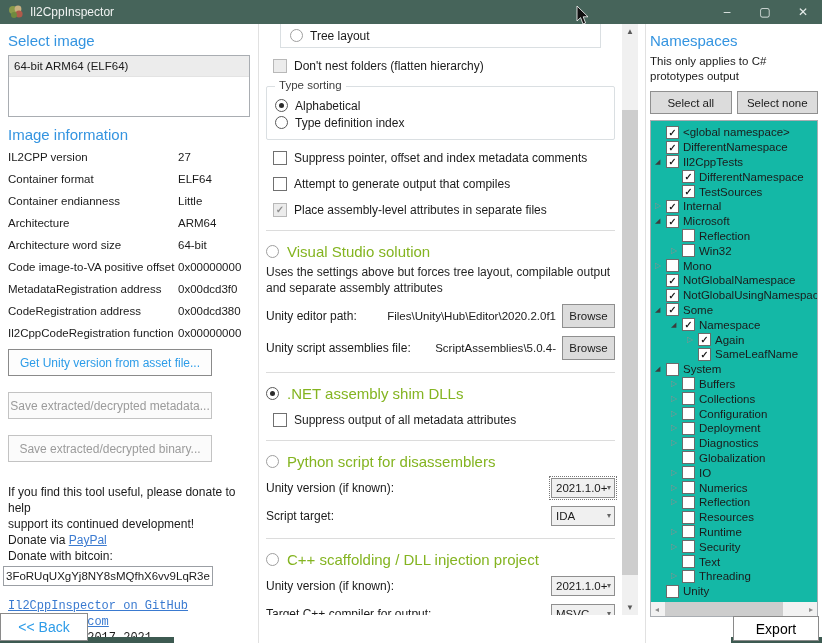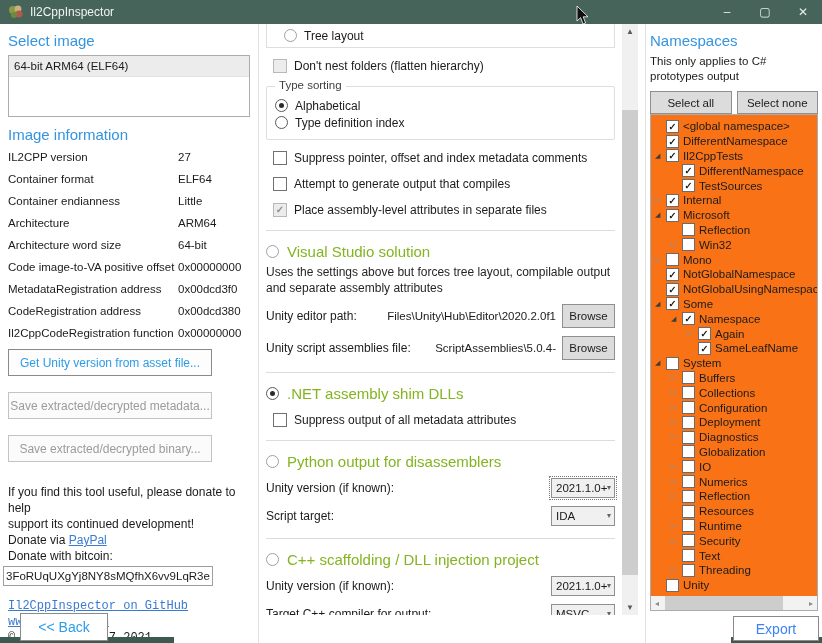--- a/index.html
+++ b/index.html
@@ -33,32 +33,32 @@
   .irow{display:flex;height:22px;align-items:center;font-size:11.5px;color:#1b1b1b;}
   .irow .k{flex:0 0 170px;}
   .irow .v{flex:1;}
   .btn-unity{margin-top:5px;width:202px;height:25px;border:1px solid #8a8a8a;background:#fdfdfd;color:#2d9ce8;font-size:12px;display:flex;align-items:center;justify-content:center;}
   .btn-save{margin-top:16px;width:202px;height:25px;border:1px solid #c3c3c3;background:#fbfbfb;color:#9b9b9b;font-size:12px;display:flex;align-items:center;justify-content:center;}
   .donate{margin-top:22px;font-size:12px;line-height:16px;color:#1b1b1b;}
   a.link{color:#3a7ad0;text-decoration:underline;cursor:pointer;}
   .btc{display:block;margin-top:2px;margin-left:-5px;width:204px;height:16px;border:1px solid #9b9fa4;font-family:"Liberation Sans",sans-serif;font-size:11.5px;color:#1b1b1b;padding:1px 2px;}
   .links{margin-top:12px;font-size:12px;line-height:16px;font-family:Liberation Mono, monospace;}
   .copyright{font-size:12px;line-height:16px;color:#1b1b1b;}
-  .btn-back{position:absolute;left:20px;top:613px;width:86px;height:26px;border:1px solid #8a8a8a;background:#fff;color:#2d9ce8;font-size:14px;display:flex;align-items:center;justify-content:center;}
+  .btn-back{position:absolute;left:0;top:613px;width:86px;height:26px;border:1px solid #8a8a8a;background:#fff;color:#2d9ce8;font-size:14px;display:flex;align-items:center;justify-content:center;}
   
   .cbx{width:12px;height:12px;border:1px solid #707070;background:#fff;flex:0 0 12px;display:inline-flex;align-items:center;justify-content:center;margin-right:7px;}
   .cbx.checked::before{content:"✓";font-size:10px;font-weight:bold;color:#1a1a1a;}
   .cbx.disabled{border-color:#b8b8b8;background:#ececec;}
   .cbx.disabled.checked::before{color:#8d8d8d;}
   .rad{width:11px;height:11px;border:1px solid #595959;border-radius:50%;background:#fff;flex:0 0 11px;display:inline-flex;align-items:center;justify-content:center;margin-right:7px;}
   .rad.sel::before{content:"";width:5px;height:5px;border-radius:50%;background:#2b2b2b;}
   .rad.dim{border-color:#9f9f9f;}
   .optrow{display:flex;align-items:center;font-size:12px;height:17px;}
   .groupbox{border:1px solid #dadfe2;border-radius:2px;margin:0 2px;position:relative;}
-  .cutbox{border-top:none;height:23px;display:flex;align-items:center;padding-left:17px;margin:0 2px;border:1px solid #dadfe2;border-top:0;}
+  .cutbox{border-top:none;height:23px;display:flex;align-items:center;padding-left:9px;margin:0 16px;border:1px solid #dadfe2;border-top:0;}
   .sep{height:1px;background:#dcdcdc;margin:12px 2px;}
   .sechead{display:flex;align-items:center;margin:6px 0 4px 2px;}
   .sechead .rad{margin-right:8px;}
   .combo{width:64px;height:20px;border:1px solid #8f8f8f;background:#f0f0f0;font-size:11.5px;display:flex;align-items:center;padding-left:4px;box-sizing:border-box;position:relative;flex:0 0 64px;}
   .combo .arrow{position:absolute;right:3px;top:4px;font-size:8px;color:#666;}
   .combo.focused{outline:1px dotted #777;outline-offset:1px;}
   .btn-browse{width:51px;height:22px;border:1px solid #8f8f8f;background:#dcdcdc;font-size:11.5px;color:#1b1b1b;display:flex;align-items:center;justify-content:center;flex:0 0 51px;}
   .fieldrow{display:flex;align-items:center;margin:8px 2px 0 2px;font-size:12px;}
   .fieldrow .flabel{flex:0 0 auto;}
   .fieldrow .fval{flex:1;text-align:right;white-space:nowrap;overflow:hidden;direction:rtl;margin-right:6px;font-size:11.5px;}
@@ -71,36 +71,36 @@
   
   .vscroll{position:absolute;left:622px;top:24px;width:16px;height:591px;background:#f0f0f0;}
   .vscroll .sarrow{position:absolute;left:0;width:16px;height:15px;display:flex;align-items:center;justify-content:center;font-size:8px;color:#5a5a5a;}
   .vscroll .up{top:0;}
   .vscroll .down{bottom:0;}
   .vscroll .thumb{position:absolute;left:0;top:86px;width:16px;height:465px;background:#cdcdcd;}
   
   .note{font-size:11.5px;line-height:15px;margin-top:5px;color:#1b1b1b;}
   .selbtns{display:flex;gap:5px;margin-top:7px;}
   .btn-sel{width:81px;height:21px;border:1px solid #8f8f8f;background:#dcdcdc;font-size:11.5px;display:flex;align-items:center;justify-content:center;}
-  .treebox{height:497px;border:1px solid #a9adb2;background:#f97316;position:relative;overflow:hidden;padding-top:4px;box-sizing:border-box;}
+  .treebox{margin-top:6px;height:497px;border:1px solid #a9adb2;background:#14b8a6;position:relative;overflow:hidden;padding-top:4px;box-sizing:border-box;}
   .trow{display:flex;align-items:center;height:14.8px;cursor:default;}
   .trow.lv0{padding-left:4px;}
   .trow.lv1{padding-left:20px;}
   .trow.lv2{padding-left:36px;}
   .texp{flex:0 0 11px;width:11px;font-size:8px;line-height:1;color:#8f8f8f;}
   .trow.expanded .texp::before{content:"◢";color:#3c3c3c;font-size:7px;}
   .trow.collapsed .texp::before{content:"▷";}
   .tcb{flex:0 0 11px;width:11px;height:11px;border:1px solid #6b6b6b;background:#fff;display:flex;align-items:center;justify-content:center;}
   .trow.checked .tcb::before{content:"✓";font-size:9.5px;font-weight:bold;color:#161616;}
   .tlbl{margin-left:4px;font-size:11.5px;white-space:nowrap;}
   .hscroll{position:absolute;left:0;bottom:0;width:100%;height:14px;background:#f2f2f2;display:flex;align-items:center;}
   .hscroll .harrow{flex:0 0 12px;font-size:8px;color:#8b8b8b;text-align:center;}
   .hscroll .htrack{flex:1;height:14px;position:relative;}
   .hscroll .hthumb{position:absolute;left:2px;top:0;width:118px;height:14px;background:#cdcdcd;}
-  .btn-export{position:absolute;left:733px;top:616px;width:84px;height:23px;border:1px solid #8a8a8a;background:#fff;color:#3b82f6;font-size:14px;display:flex;align-items:center;justify-content:center;}
+  .btn-export{position:absolute;left:733px;top:616px;width:84px;height:23px;border:1px solid #8a8a8a;background:#fff;color:#000000;font-size:14px;display:flex;align-items:center;justify-content:center;}
   
   .darkstrip{position:absolute;background:#3d5a51;height:6px;top:637px;}
   .strip-l{left:0;width:174px;}
   .strip-r{left:731px;width:91px;}
   .cursor{position:absolute;left:576px;top:6px;width:14px;height:20px;pointer-events:none;z-index:50;}
 </style>
 </head>
 <body>
 
 <div class="titlebar">
@@ -260,21 +260,21 @@
   </div>
   <div class="optrow mid-cb">
     <span class="cbx"></span>
     <span>Suppress output of all metadata attributes</span>
   </div>
 
   <div class="sep"></div>
 
   <div class="sechead">
     <span class="rad dim"></span>
-    <span class="h-green">Python output for disassemblers</span>
+    <span class="h-green">Python script for disassemblers</span>
   </div>
   <div class="fieldrow">
     <span class="flabel">Unity version (if known):</span>
     <span class="spacer"></span>
     <div class="combo focused">
       <span>2021.1.0+</span>
       <span class="arrow">▾</span>
     </div>
   </div>
   <div class="fieldrow">

